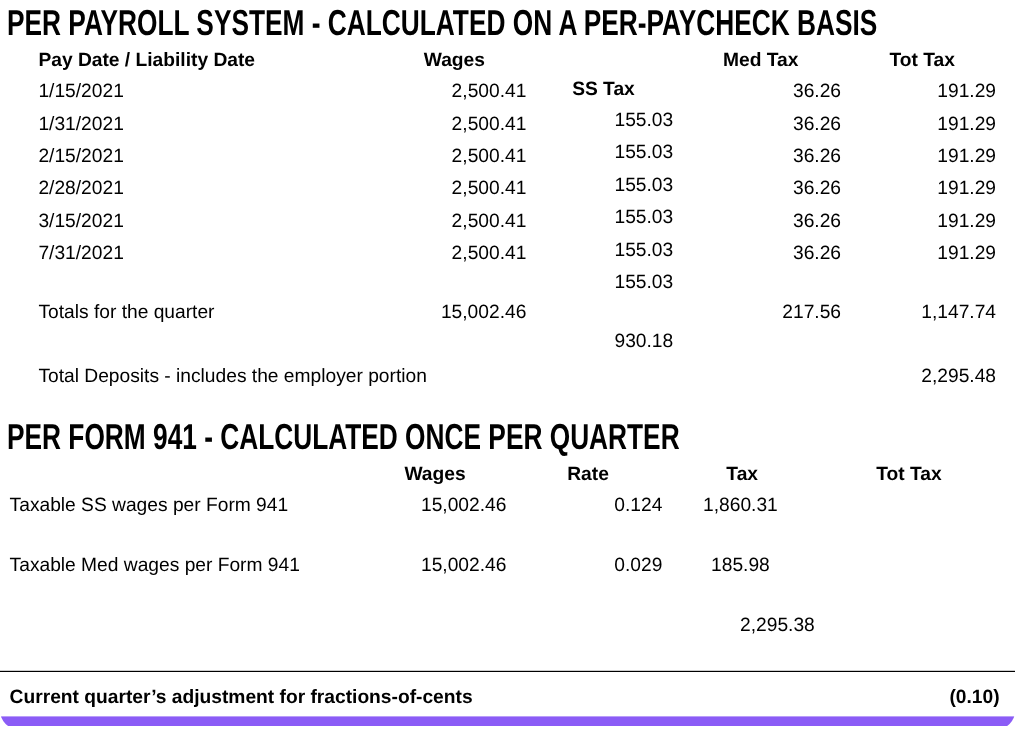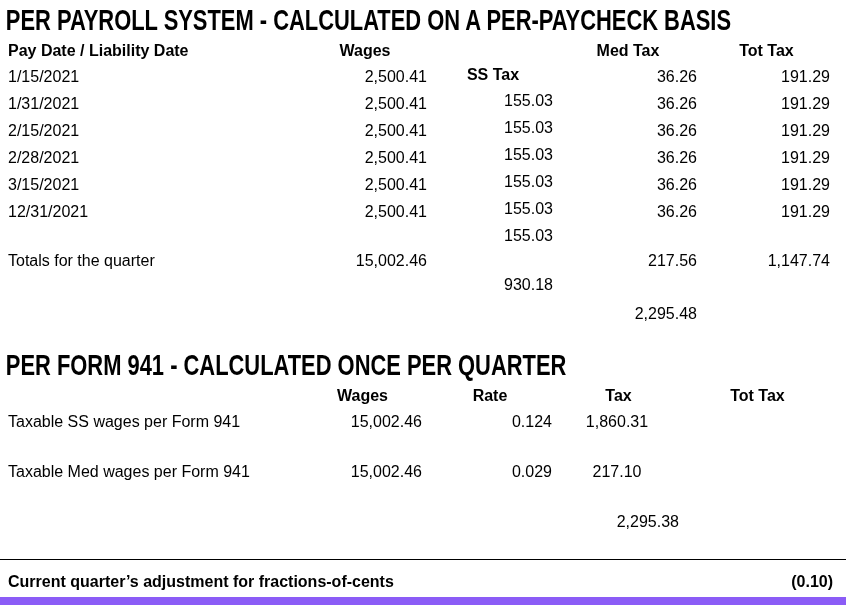--- a/index.html
+++ b/index.html
@@ -1,36 +1,36 @@
 <!DOCTYPE html>
 <html><head>
 <meta charset="utf-8">
 <style>
   html,body{margin:0;padding:0;}
   .page{
     width:846px;height:608px;
     background:#ffffff;color:#000000;
     font-family:"Liberation Sans",sans-serif;
     font-size:16px;
-    position:relative;overflow:hidden;
+    position:relative;overflow:hidden;border-radius:16px;
   }
   .title{
     font-weight:700;font-size:30px;line-height:36px;
     white-space:nowrap;
     transform:scaleX(0.73);transform-origin:0 50%;
     padding-left:8px;
   }
   .title1{margin-top:2px;}
   .title2{margin-top:20px;}
   .tbl{padding-left:8px;width:825px;}
   .row{display:flex;}
   .hrow{height:25px;line-height:25px;font-weight:700;}
   .drow{height:27px;line-height:27px;}
   
-  .t1 .row > :nth-child(1){width:292px;}
+  .t1 .row > :nth-child(1){width:292px;margin-left:24px;}
   .t1 .row > :nth-child(2){width:130px;}
   .t1 .row > :nth-child(3){width:126px;margin-top:24px;}
   .t1 .row > :nth-child(4){width:144px;}
   .t1 .row > :nth-child(5){width:133px;}
   .t1 .row.span2 > :nth-child(1){width:692px;}
   .t1 .row.span2 > :nth-child(2){width:133px;}
   
   .t2 .row > :nth-child(1){width:292px;}
   .t2 .row > :nth-child(2){width:125px;}
   .t2 .row > :nth-child(3){width:130px;}
@@ -97,40 +97,41 @@
       <div class="num">191.29</div>
     </div>
     <div class="row drow">
       <div>3/15/2021</div>
       <div class="num">2,500.41</div>
       <div class="num">155.03</div>
       <div class="num">36.26</div>
       <div class="num">191.29</div>
     </div>
     <div class="row drow">
-      <div>12/31/2021</div>
+      <div>7/31/2021</div>
       <div class="num">2,500.41</div>
       <div class="num">155.03</div>
       <div class="num">36.26</div>
       <div class="num">191.29</div>
     </div>
 
     <div class="sp22"></div>
 
     <div class="row drow">
       <div>Totals for the quarter</div>
       <div class="num">15,002.46</div>
       <div class="num">930.18</div>
       <div class="num">217.56</div>
       <div class="num">1,147.74</div>
     </div>
 
     <div class="sp26"></div>
 
     <div class="row drow span2">
+      <div>Total Deposits - includes the employer portion</div>
       <div class="num">2,295.48</div>
     </div>
   </div>
 
   <div class="title title2">PER FORM 941 - CALCULATED ONCE PER QUARTER</div>
 
   <div class="tbl t2">
     <div class="row hrow">
       <div></div>
       <div class="ch">Wages</div>
@@ -146,21 +147,21 @@
       <div class="num">1,860.31</div>
       <div class="num"></div>
     </div>
 
     <div class="sp23"></div>
 
     <div class="row drow">
       <div>Taxable Med wages per Form 941</div>
       <div class="num">15,002.46</div>
       <div class="num">0.029</div>
-      <div class="num">217.10</div>
+      <div class="num">185.98</div>
       <div class="num"></div>
     </div>
 
     <div class="sp23"></div>
 
     <div class="row drow span2">
       <div class="num">2,295.38</div>
     </div>
   </div>
 

